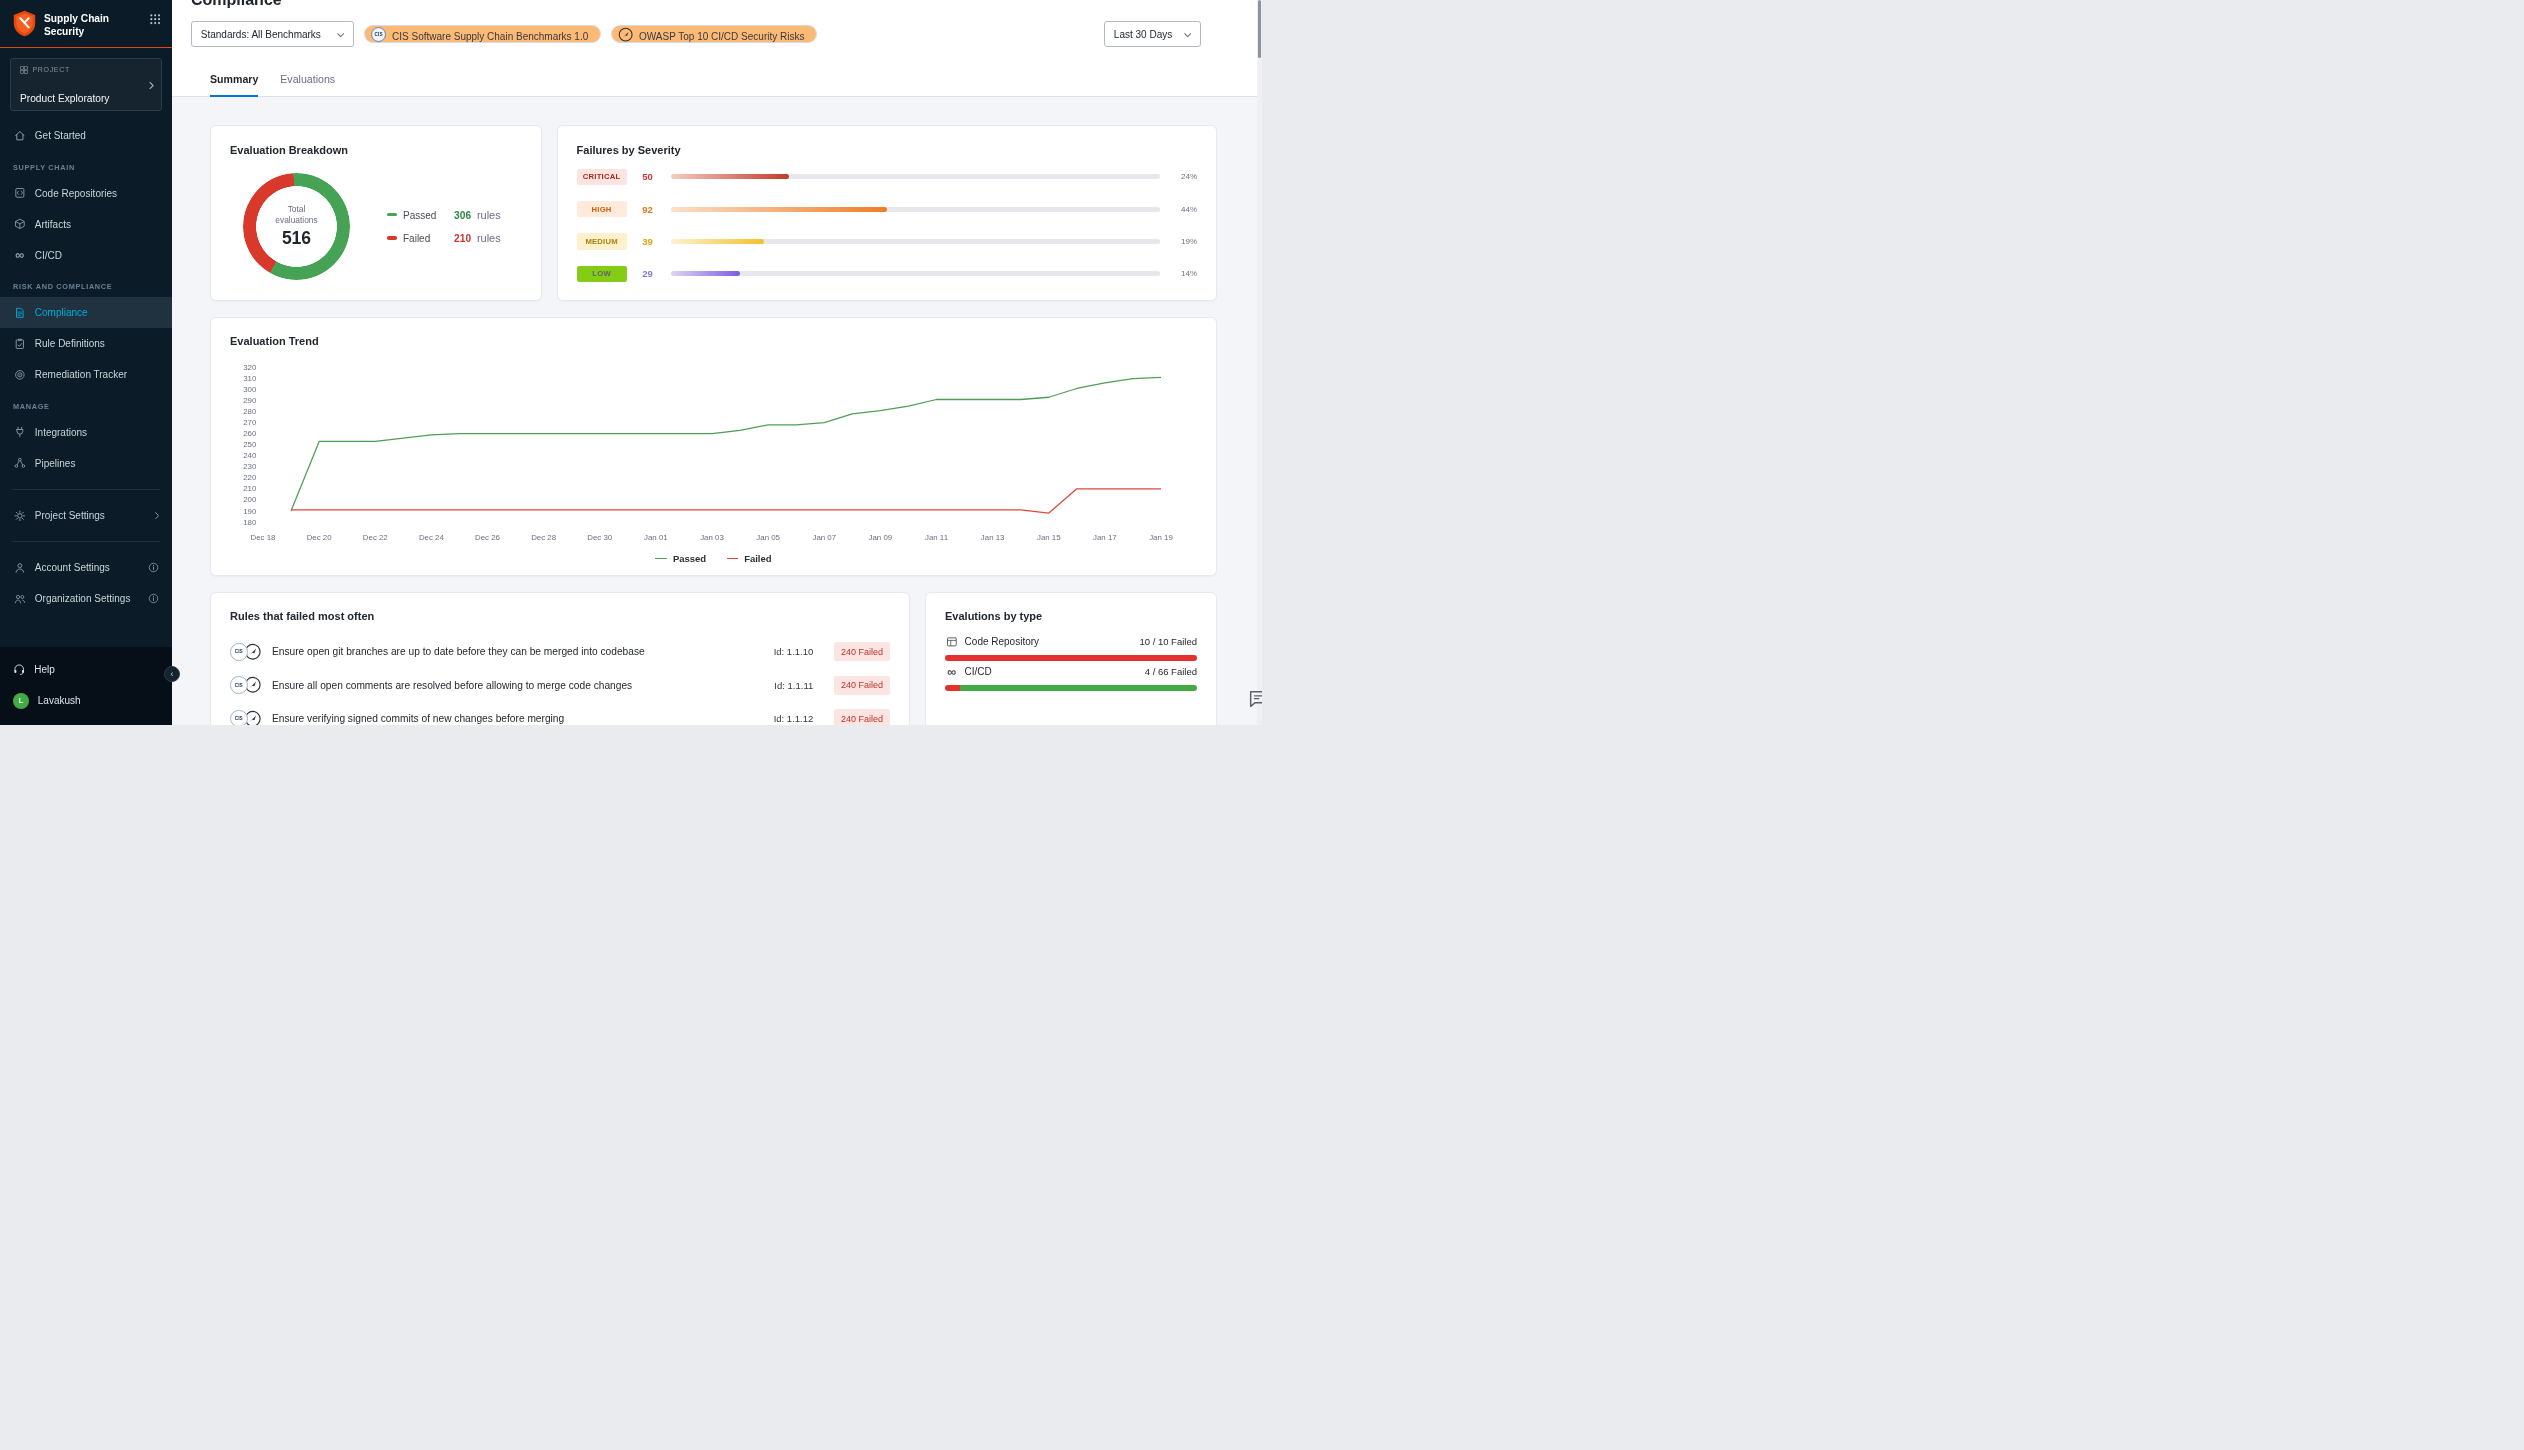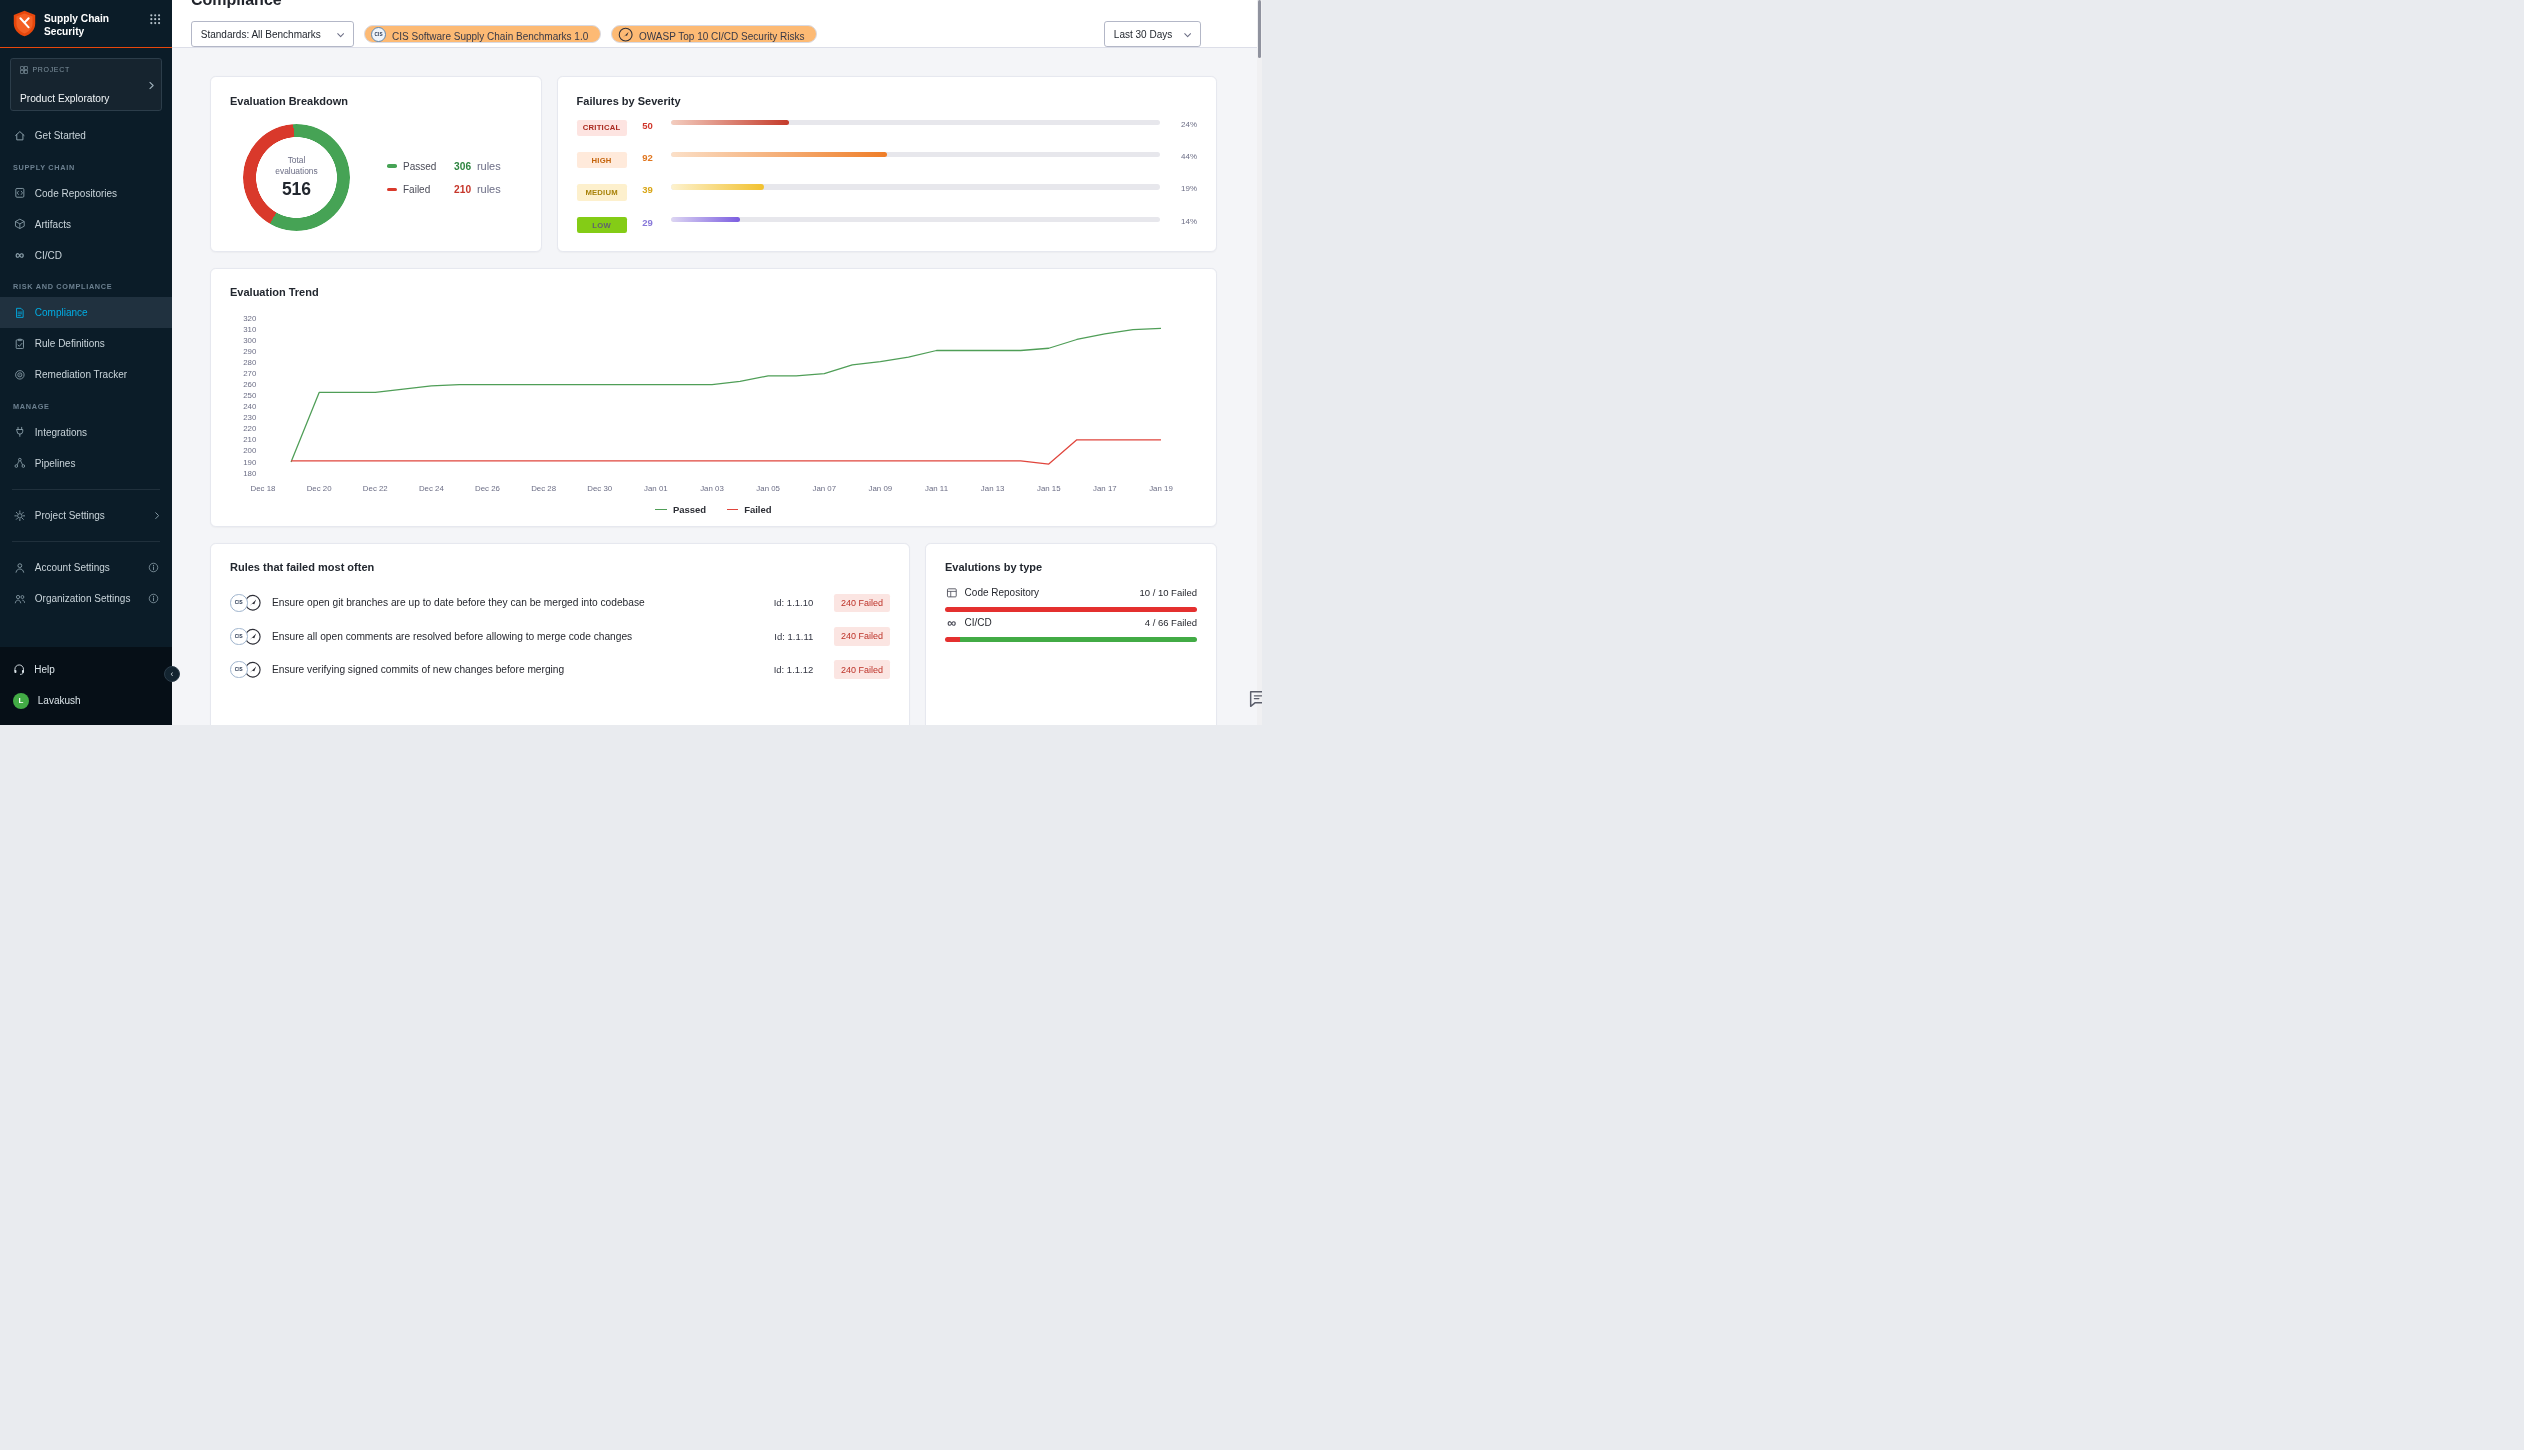--- a/index.html
+++ b/index.html
@@ -66,21 +66,21 @@
   .dash { width:10.2px; height:3.7px; border-radius:1.8px; align-self:center; }
   .dash.green { background:#46a355; }
   .dash.red { background:#d9392b; }
   .leg-label { font-size:10px; color:#4a4b57; width:38px; }
   .leg-count { font-size:10.2px; font-weight:700; margin-left:7.3px; }
   .leg-count.green { color:#2e8540; }
   .leg-count.red { color:#c6362a; }
   .leg-unit { font-size:11px; color:#6b6d85; }
 
   .sev-rows { display:flex; flex-direction:column; gap:16px; margin-top:7.3px; }
-  .sev-row { display:flex; }
+  .sev-row { display:flex; align-items:center; }
   .sev-badge { min-width:50px; text-align:center; font-size:7.7px; font-weight:700; letter-spacing:0.2px; padding:3.7px 5.8px; border-radius:2.2px; }
   .sev-count { width:42px; text-align:center; font-size:9.5px; font-weight:700; }
   .sev-track { flex:1; height:5.1px; background:#e7e7ec; border-radius:2.9px; margin:0 11.7px 0 2.9px; overflow:hidden; }
   .sev-fill { height:100%; border-radius:2.9px; }
   .sev-pct { width:25px; font-size:8px; color:#6b6d85; text-align:right; }
 
   .trend-card { margin-bottom:16px; padding-bottom:8.8px; }
   .trend-svg { width:100%; height:auto; display:block; }
   .trend-svg .tick { font-size:10.5px; fill:#6b6d85; font-family:"Liberation Sans", sans-serif; }
   .trend-legend { display:flex; justify-content:center; gap:20.5px; padding:4.4px 0 1.5px; }
@@ -348,20 +348,24 @@
               </svg>
             </span>
           <span>OWASP Top 10 CI/CD Security Risks</span>
         </span>
         <button class="dd-btn date-dd">
           <span>Last 30 Days</span>
           <span class="chev"><svg width="7.3" height="4.4" viewBox="0 0 10 6">
                 <path d="M1 1l4 4 4-4" fill="none" stroke="currentColor" stroke-width="1.4" stroke-linecap="round" stroke-linejoin="round"></path>
               </svg></span>
         </button>
+      </div>
+      <div class="tabs">
+        <div class="tab active">Summary</div>
+        <div class="tab">Evaluations</div>
       </div>
     </div>
 
     <div class="content">
       <div class="row1">
 
         <div class="card breakdown-card">
           <h3>Evaluation Breakdown</h3>
           <div class="breakdown-body">
             <div class="donut-wrap">

